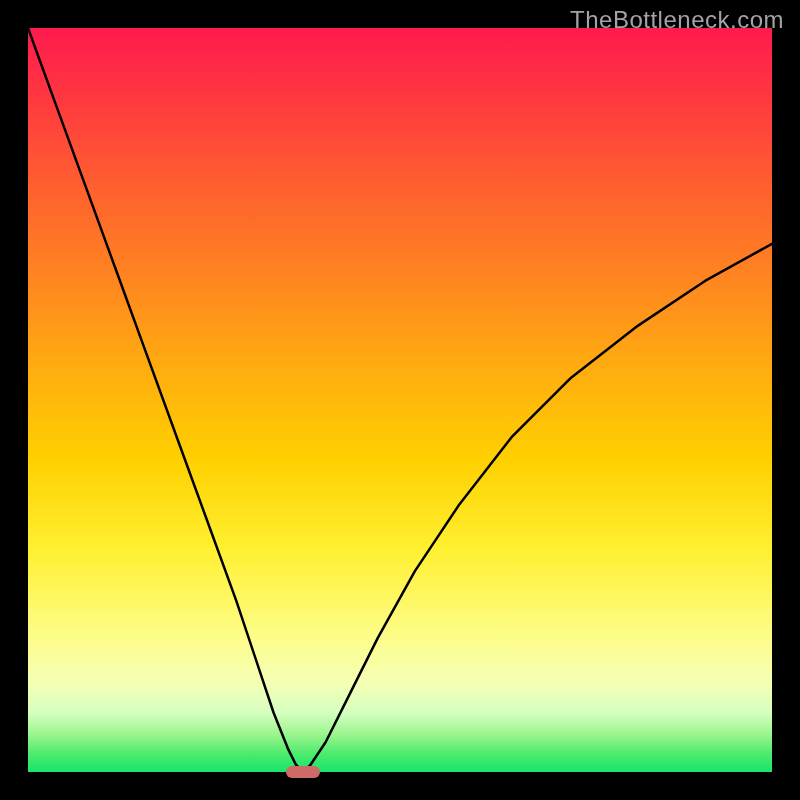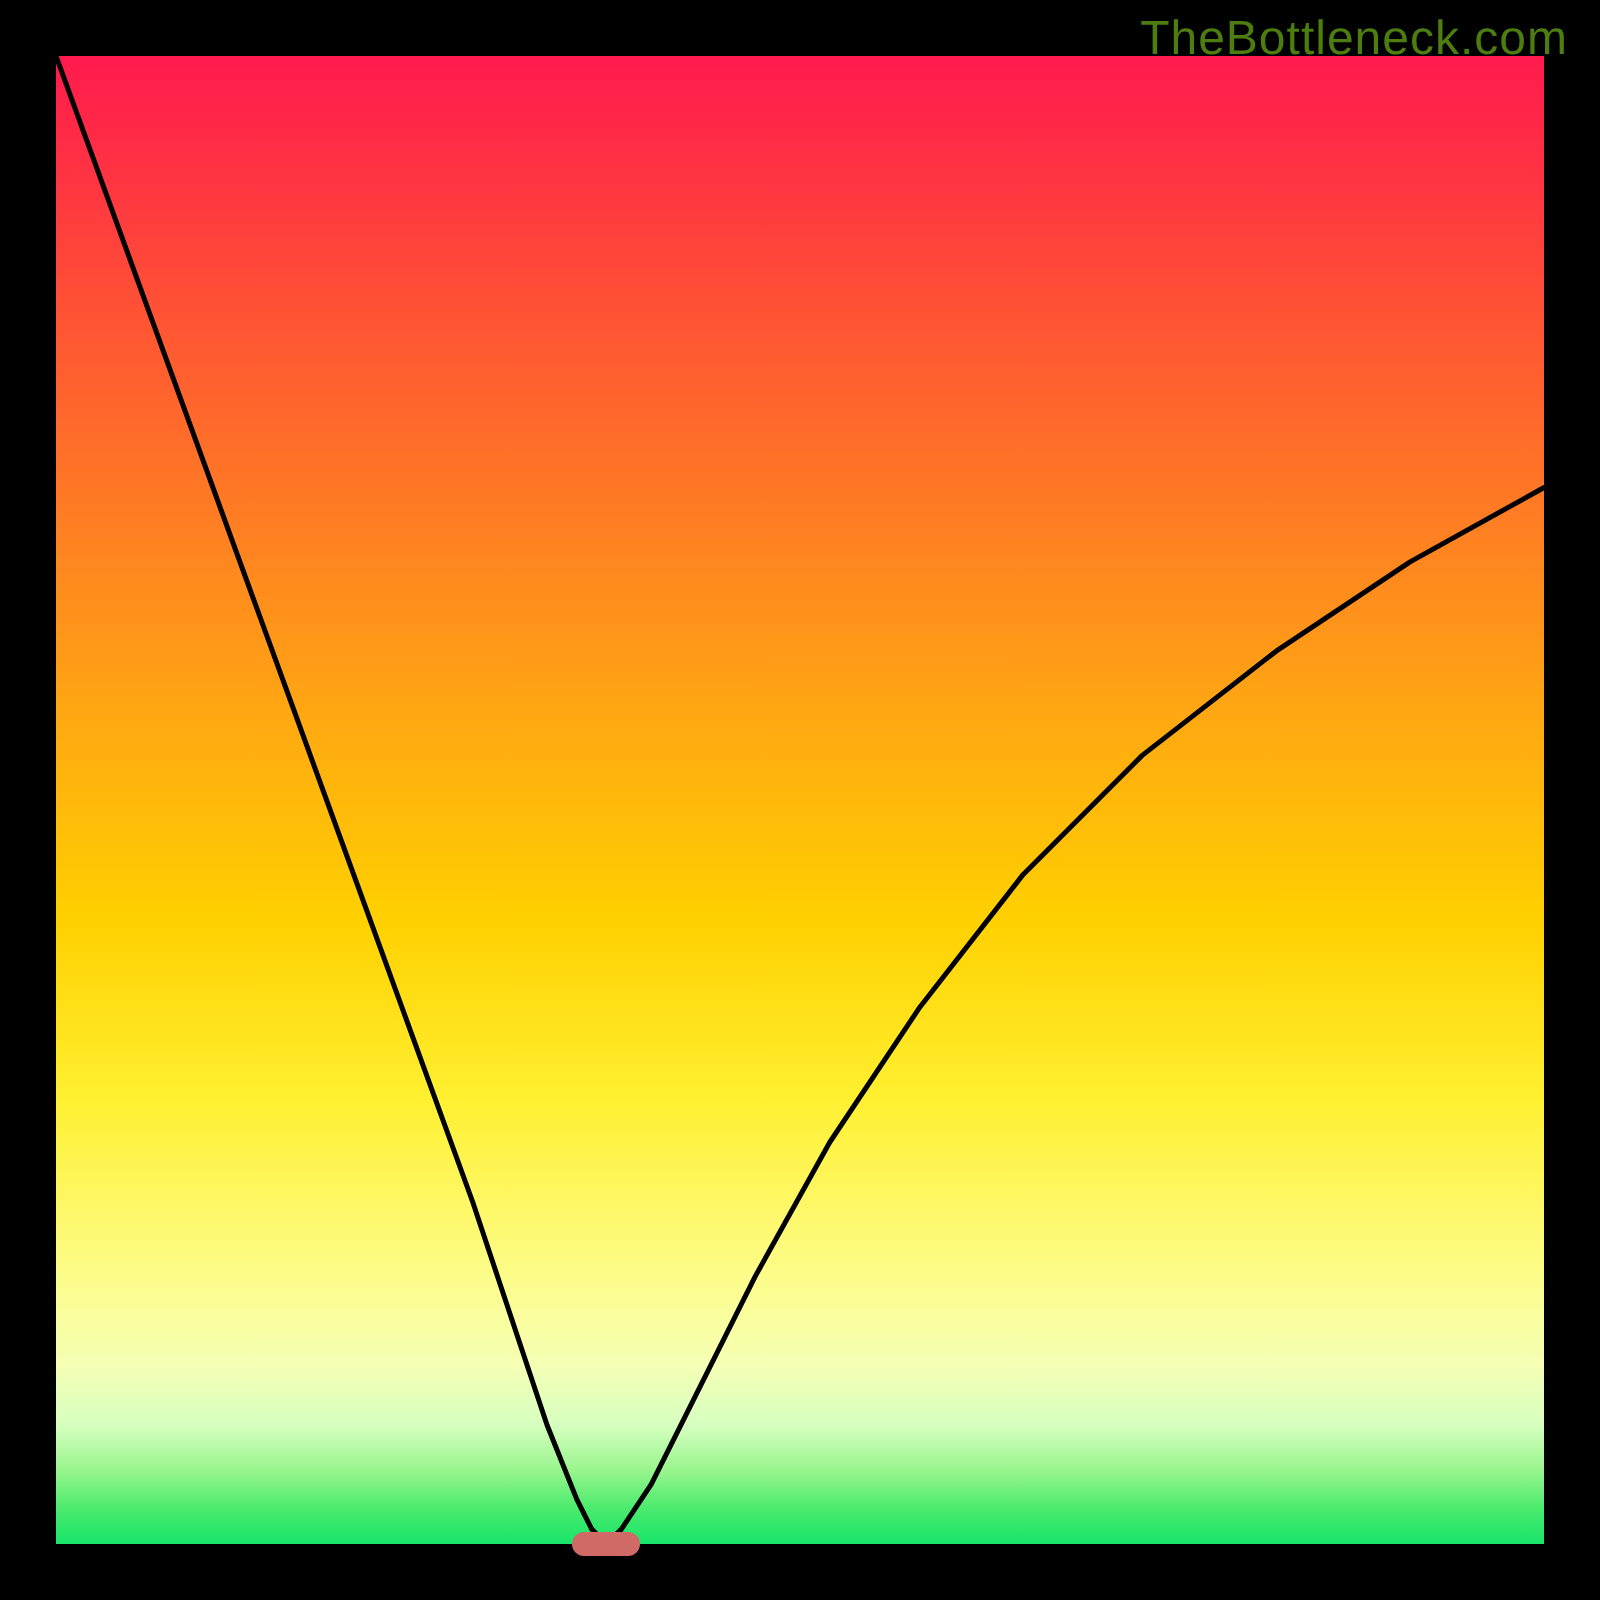--- a/index.html
+++ b/index.html
@@ -29,21 +29,21 @@
       #f5ffb5 88%,
       #d6ffc0 92%,
       #9af58e 95%,
       #4eeb6e 97.5%,
       #17e56a 100%);
   }
   .watermark {
     position: absolute;
     top: 6px;
     right: 16px;
-    color: #4d7c0f;
+    color: #a3a3a3;
     font-size: 24px;
     font-weight: 500;
     letter-spacing: 0.5px;
     user-select: none;
   }
   svg.curve {
     position: absolute;
     left: 0;
     top: 0;
     width: 744px;

